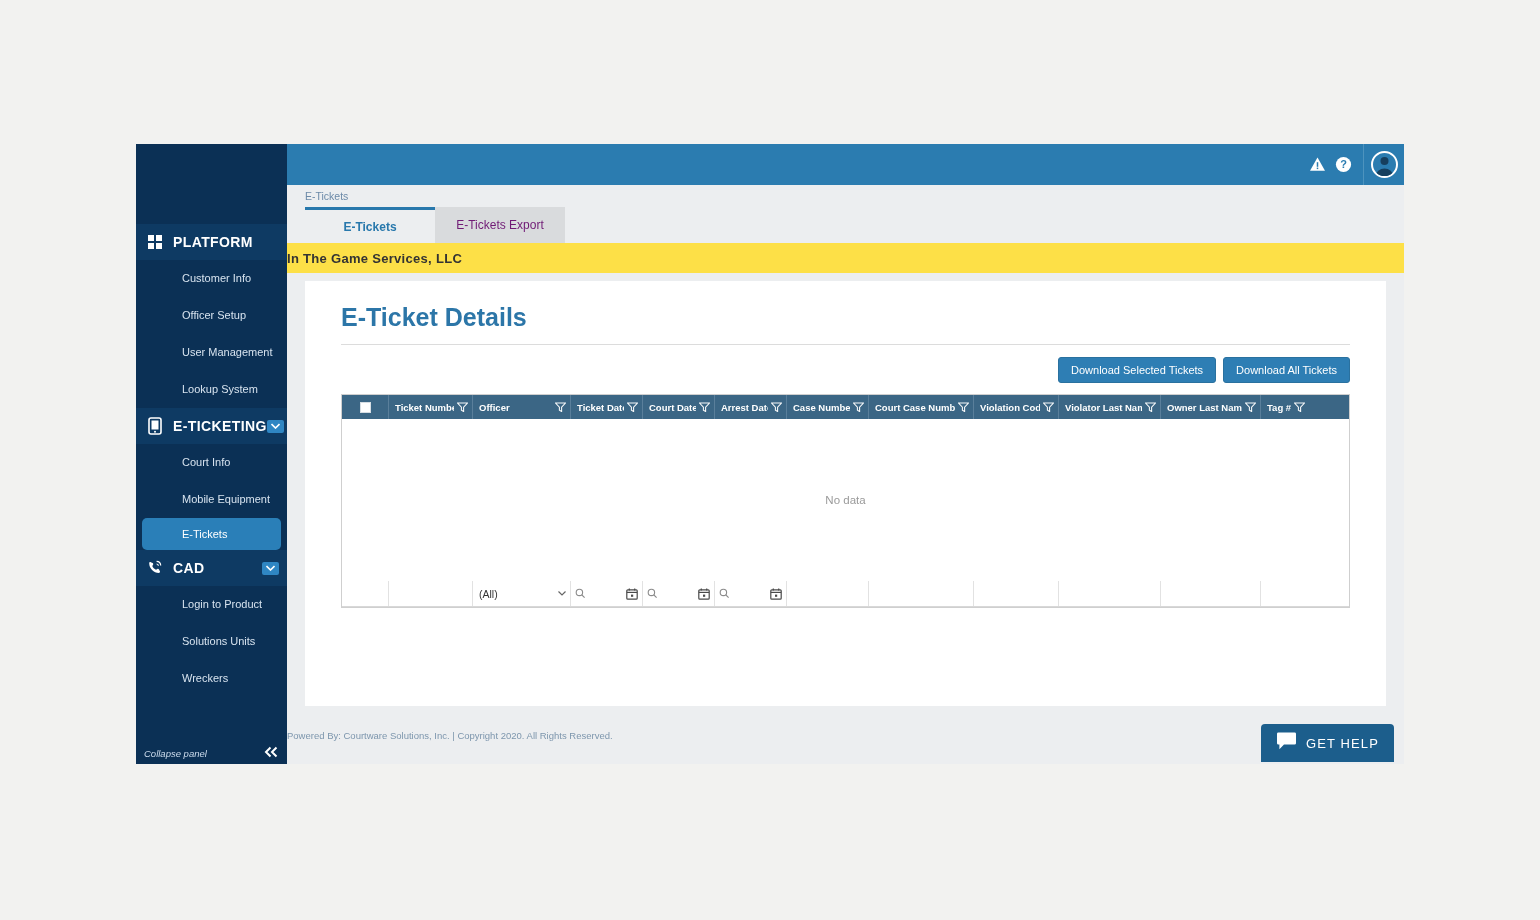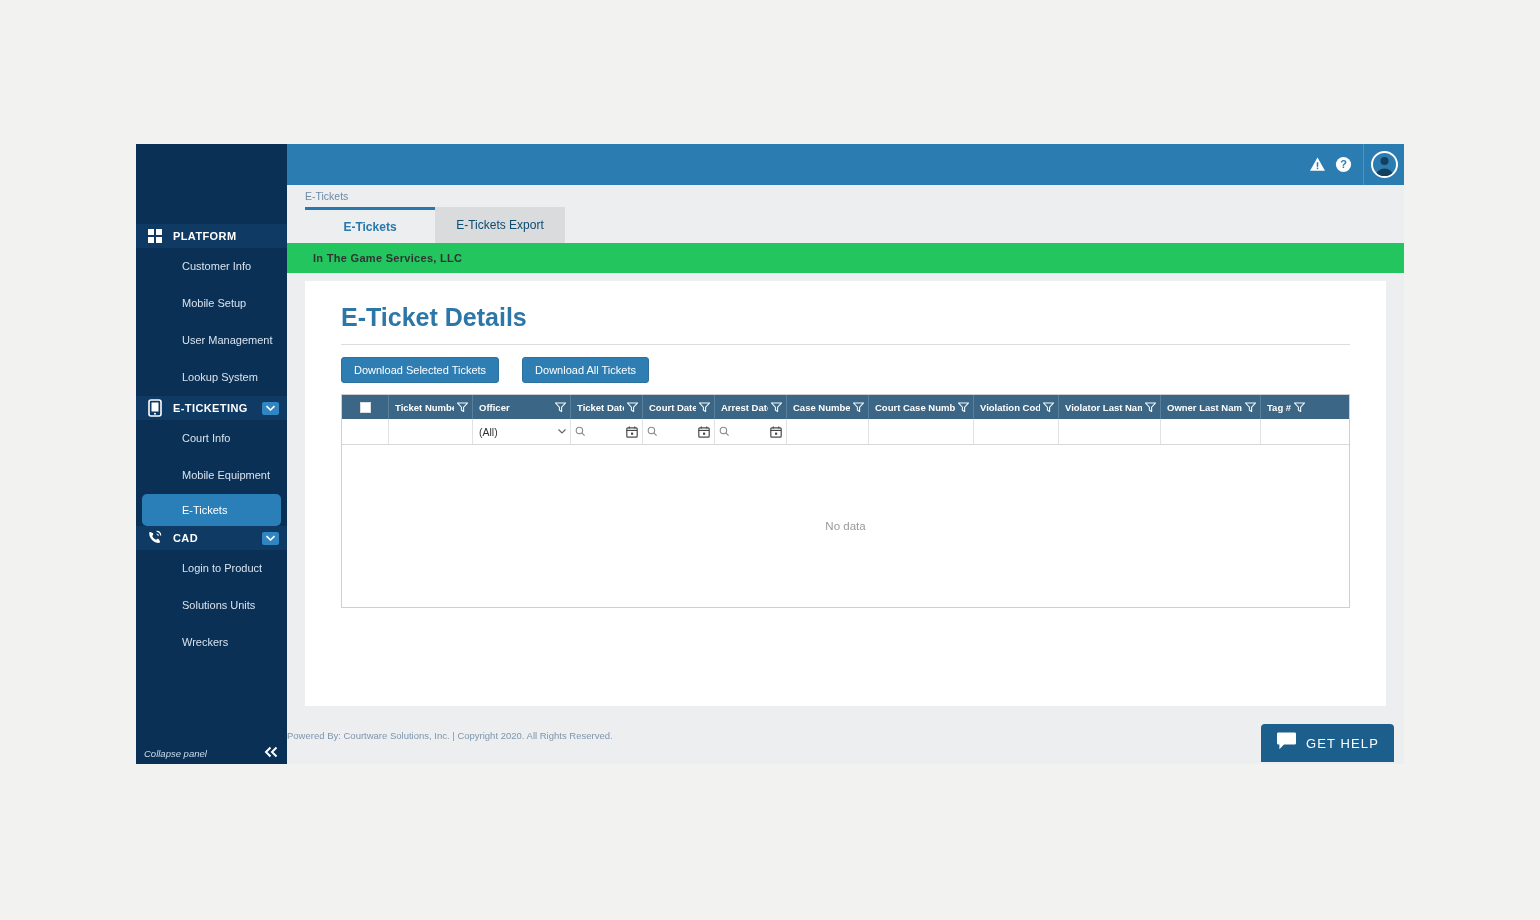--- a/index.html
+++ b/index.html
@@ -35,25 +35,25 @@
   .logo-svg { display:block; }
 
   .nav-scroll {
     position: absolute;
     top: 80px; left: 0; right: 0; bottom: 22px;
     overflow: hidden;
   }
 
   .nav-group-header {
     display: flex; align-items: center;
-    height: 24px;
+    height: 36px;
     padding: 0 8px 0 10px;
     background: #0e3a63;
     color: #ffffff;
-    font-size: 11px;
+    font-size: 14px;
     font-weight: bold;
     letter-spacing: .4px;
     position: relative;
   }
   .nav-group-header .gicon {
     width: 18px; height: 18px;
     margin-right: 9px;
     display:flex; align-items:center; justify-content:center;
     flex: 0 0 18px;
   }
@@ -145,38 +145,37 @@
     display: flex;
     padding-left: 18px;
     background: #eceef0;
     height: 36px;
     align-items: stretch;
   }
   .tab {
     width: 130px;
     display:flex; align-items:center; justify-content:center;
     font-size: 12px;
-    color: #0c4a6e;
+    color: #701a75;
     background: #d9dbdd;
     cursor: pointer;
     position: relative;
   }
   .tab.active {
     background: #eceef0;
     color: #2878ac;
     font-weight: bold;
     border-top: 3px solid #2878ac;
   }
 
   #org-bar {
     height: 30px;
-    background: #22c55e;
+    background: #fde047;
     display: flex; align-items: center;
-    padding-left: 26px;
-    font-size: 11px;
+    font-size: 13px;
     font-weight: bold;
     color: #333;
     letter-spacing: .3px;
   }
 
   #content-card {
     flex: 1 1 auto;
     background: #ffffff;
     margin: 8px 18px 0 18px;
     padding: 22px 36px 0 36px;
@@ -186,21 +185,21 @@
 
   #page-title {
     font-size: 25px;
     font-weight: bold;
     color: #2c76a8;
     padding-bottom: 12px;
   }
   .hr { height: 1px; background: #dcdcdc; }
 
   #btn-row {
-    display: flex; gap: 23px;
+    display: flex; justify-content: flex-end; gap: 7px;
     padding: 12px 0 11px 0;
   }
   .btn-primary {
     background: #2e7eb4;
     color: #ffffff;
     border: 1px solid #2a719f;
     border-radius: 3px;
     font-size: 11px;
     padding: 6px 12px;
     cursor: pointer;
@@ -311,21 +310,21 @@
           <svg width="16" height="16" viewBox="0 0 16 16">
             <rect x="1" y="1" width="6" height="6" fill="#ffffff"></rect>
             <rect x="9" y="1" width="6" height="6" fill="#ffffff"></rect>
             <rect x="1" y="9" width="6" height="6" fill="#ffffff"></rect>
             <rect x="9" y="9" width="6" height="6" fill="#ffffff"></rect>
           </svg>
         </span>
         <span class="glabel">PLATFORM</span>
       </div>
       <div class="nav-item">Customer Info</div>
-      <div class="nav-item">Mobile Setup</div>
+      <div class="nav-item">Officer Setup</div>
       <div class="nav-item">User Management</div>
       <div class="nav-item">Lookup System</div>
 
       <div class="nav-group-header">
         <span class="gicon">
           <svg width="14" height="18" viewBox="0 0 14 18">
             <rect x="1" y="1" width="12" height="16" rx="2" fill="none" stroke="#ffffff" stroke-width="1.6"></rect>
             <rect x="3.5" y="3.5" width="7" height="9" fill="#ffffff"></rect>
             <circle cx="7" cy="14.7" r="1" fill="#ffffff"></circle>
           </svg>
@@ -483,20 +482,21 @@
                 <path d="M0.5 1 H10.5 L6.6 5.2 V9.5 L4.4 8.1 V5.2 Z" fill="none" stroke="#ffffff" stroke-width="1.1"></path>
               </svg>
             </div>
             <div class="hcell" style="flex: 0 0 48px;">
               <span class="lbl">Tag #</span>
               <svg width="11" height="10" viewBox="0 0 11 10" class="filter-glyph">
                 <path d="M0.5 1 H10.5 L6.6 5.2 V9.5 L4.4 8.1 V5.2 Z" fill="none" stroke="#ffffff" stroke-width="1.1"></path>
               </svg>
             </div>
           </div>
+        <div id="grid-body">No data</div>
         <div id="grid-filter">
             <div class="fcell" style="flex: 0 0 47px;"></div>
             <div class="fcell" style="flex: 0 0 84px;"></div>
             <div class="fcell" style="flex: 0 0 98px;">
               <div class="sel-box">
                 <span class="sv">(All)</span>
                 <svg width="8" height="5" viewBox="0 0 8 5">
                   <path d="M0.5 0.5 L4 4 L7.5 0.5" fill="none" stroke="#666" stroke-width="1.2"></path>
                 </svg>
               </div>
@@ -543,21 +543,20 @@
                 </svg>
               </div>
             </div>
             <div class="fcell" style="flex: 0 0 82px;"></div>
             <div class="fcell" style="flex: 0 0 105px;"></div>
             <div class="fcell" style="flex: 0 0 85px;"></div>
             <div class="fcell" style="flex: 0 0 102px;"></div>
             <div class="fcell" style="flex: 0 0 100px;"></div>
             <div class="fcell" style="flex: 0 0 48px;"></div>
           </div>
-        <div id="grid-body">No data</div>
       </div>
     </div>
 
     <div id="footer">
       <div id="footer-text">Powered By: Courtware Solutions, Inc. | Copyright 2020. All Rights Reserved.</div>
       <div id="get-help">
         <span>
           <svg width="21" height="18" viewBox="0 0 21 18">
             <path d="M1 1.8 a1.4 1.4 0 0 1 1.4-1.4 h16.2 a1.4 1.4 0 0 1 1.4 1.4 v9.4 a1.4 1.4 0 0 1 -1.4 1.4 H8 L3.4 17.2 V12.6 H2.4 A1.4 1.4 0 0 1 1 11.2 Z" fill="#ffffff"></path>
           </svg>

